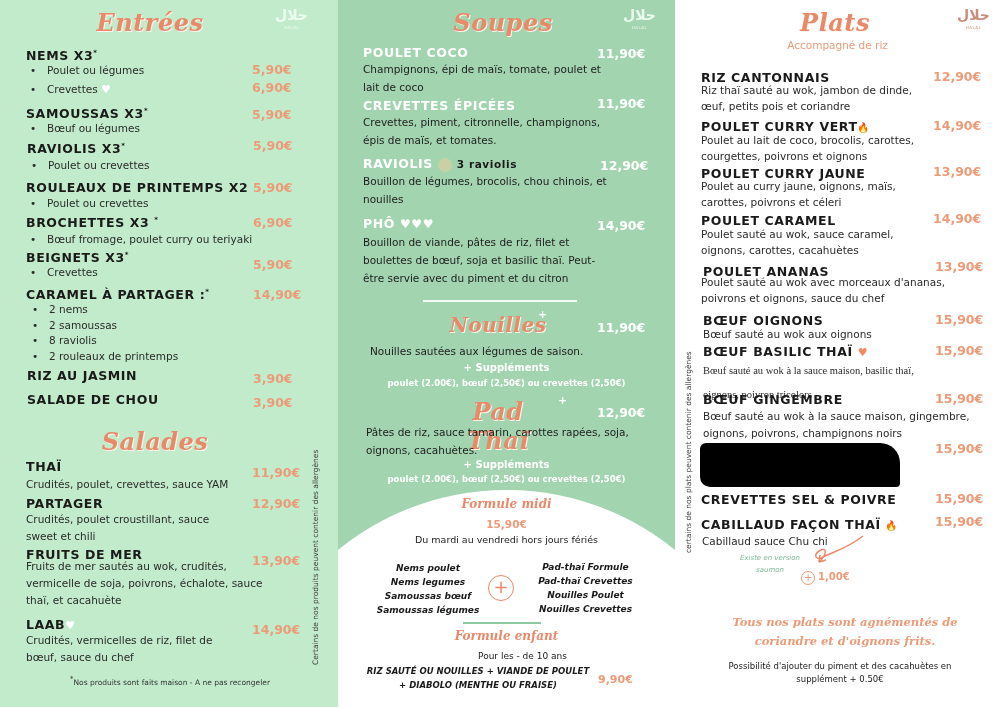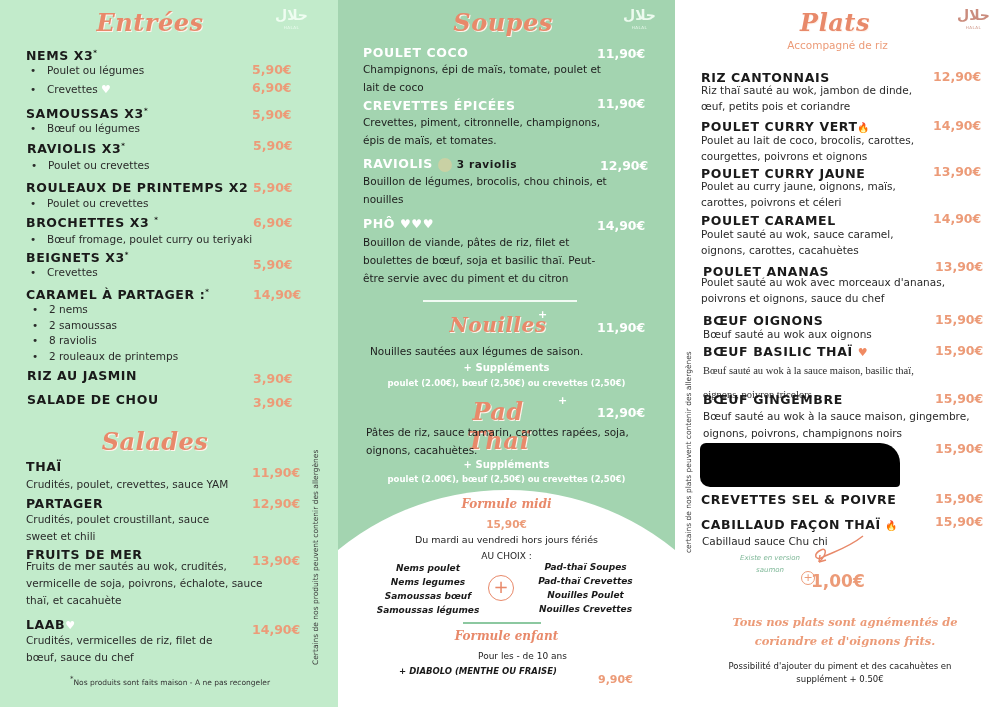--- a/index.html
+++ b/index.html
@@ -156,40 +156,40 @@
   <div class="script-title abs" style="left:105px; top:397px; width:110px; font-size:24px;">Pad Thaï</div>
   <div class="abs" style="left:220px; top:394px; color:#fff; font-weight:bold; font-size:11px;">+</div>
   <div class="abs mid-price" style="left:259px; top:405px;">12,90€</div>
   <div class="abs mid-desc" style="left:28px; top:423px; width:280px;">Pâtes de riz, sauce tamarin, carottes rapées, soja, oignons, cacahuètes.</div>
   <div class="abs supp-title" style="left:0; width:337px; top:459px;">+ Suppléments</div>
   <div class="abs supp-list" style="left:0; width:337px; top:474px;">poulet (2.00€), bœuf (2,50€) ou crevettes (2,50€)</div>
 
   <div class="abs formule-title" style="left:0; width:337px; top:497px;">Formule midi</div>
   <div class="abs" style="left:0; width:337px; top:518px; text-align:center; color:#ec9b78; font-weight:bold; font-size:10.5px;">15,90€</div>
   <div class="abs" style="left:0; width:337px; top:534px; text-align:center; font-size:9.5px; color:#222;">Du mardi au vendredi hors jours fériés</div>
-  <div class="abs" style="left:0; width:337px; top:551px; text-align:center; font-size:9px; color:#222;">AU CHOIX :</div>
   <div class="abs choice" style="left:20px; width:140px; top:561px;">
     <div>Nems poulet</div>
     <div>Nems legumes</div>
     <div>Samoussas bœuf</div>
     <div>Samoussas légumes</div>
   </div>
   <div class="plus-circle" style="left:150px; top:575px;">+</div>
   <div class="abs choice" style="left:175px; width:145px; top:560px;">
-    <div>Pad-thaï Soupes</div>
+    <div>Pad-thaï Formule</div>
     <div>Pad-thaï Crevettes</div>
     <div>Nouilles Poulet</div>
     <div>Nouilles Crevettes</div>
   </div>
 
   <div class="divider" style="left:125px; top:622px; width:78px; background:#8cc8a0;"></div>
 
   <div class="abs formule-title" style="left:0; width:337px; top:629px;">Formule enfant</div>
   <div class="abs" style="left:0; width:337px; top:651px; text-align:center; font-size:9px; color:#222;margin-left:16px;">Pour les - de 10 ans</div>
   <div class="abs choice" style="left:20px; width:240px; top:664px; font-size:8.5px;">
+    <div>RIZ SAUTÉ OU NOUILLES + VIANDE DE POULET</div>
     <div>+ DIABOLO (MENTHE OU FRAISE)</div>
   </div>
   <div class="abs" style="left:260px; top:673px; color:#ec9b78; font-weight:bold; font-size:11px;">9,90€</div>
 </section>
 
 <section id="panel-right" class="panel">
   <div class="script-title abs" style="left:85px; top:8px; width:150px; font-size:24px;">Plats</div>
   <div class="abs" style="left:0; width:325px; top:39px; text-align:center; font-size:10.5px; color:#ec9b78;">Accompagné de riz</div>
   <div class="halal" style="left:282px; top:8px; color:#c58070;">
     <span class="ar">حلال</span><span class="lat">HALAL</span>
@@ -236,19 +236,19 @@
   <div class="abs name" style="left:26px; top:517px;"><span>CABILLAUD FAÇON THAÏ</span> <span class="fire">🔥</span></div>
   <div class="abs price" style="left:260px; top:514px;">15,90€</div>
   <div class="abs desc" style="left:27px; top:533px;">Cabillaud sauce Chu chi</div>
 
   <svg class="abs" style="left:128px; top:530px;" width="70" height="40">
     <path d="M60 6 C 45 18, 30 22, 18 28 C 12 30, 10 24, 18 20 C 24 17, 24 25, 16 32" fill="none" stroke="#e8896a" stroke-width="1.5"></path>
     <path d="M16 32 l 7 -2 M16 32 l 1 -7" stroke="#e8896a" stroke-width="1.5"></path>
   </svg>
   <div class="abs" style="left:50px; top:552px; width:90px; text-align:center; font-size:7px; font-style:italic; color:#7fb898; line-height:12px;">Existe en version saumon</div>
   <div class="abs" style="left:126px; top:571px; width:14px; height:14px; border:1px solid #ec9b78; border-radius:50%; color:#ec9b78; font-size:11px; line-height:12px; text-align:center;">+</div>
-  <div class="abs price" style="left:136px; top:571px; font-size:17px;">1,00€</div>
+  <div class="abs price" style="left:143px; top:571px; font-size:10px;">1,00€</div>
 
   <div class="abs" style="left:50px; top:613px; width:240px; text-align:center; font-family:'DejaVu Serif', serif; font-style:italic; font-weight:bold; color:#ec9b78; font-size:11.5px; line-height:19px;">Tous nos plats sont agnémentés de coriandre et d'oignons frits.</div>
   <div class="abs" style="left:30px; top:660px; width:270px; text-align:center; font-size:8.5px; color:#222; line-height:13px;">Possibilité d'ajouter du piment et des cacahuètes en supplément + 0.50€</div>
 
   <div class="vertical-note" style="left:9px; top:553px; width:240px;">certains de nos plats peuvent contenir des allergènes</div>
 </section>
 
 </body></html>

